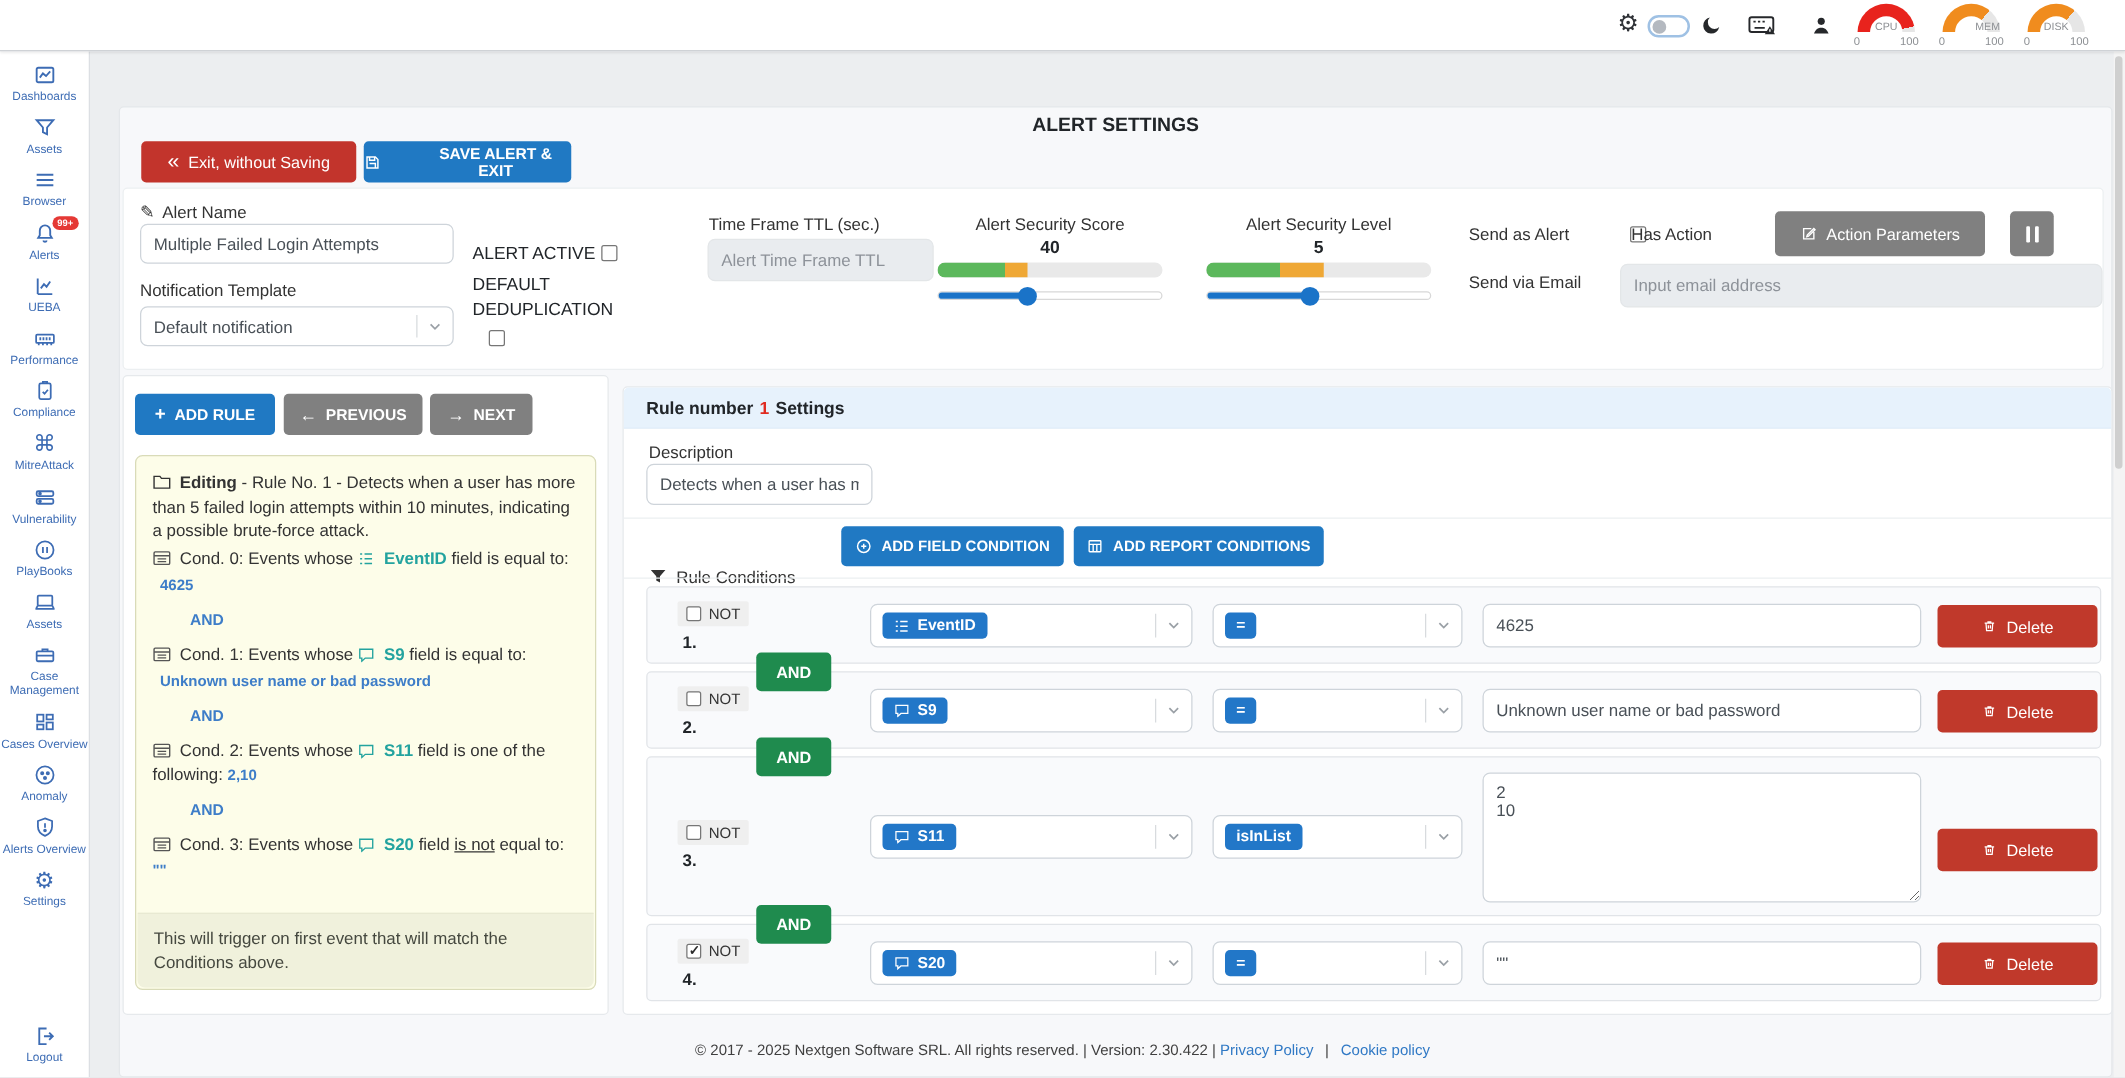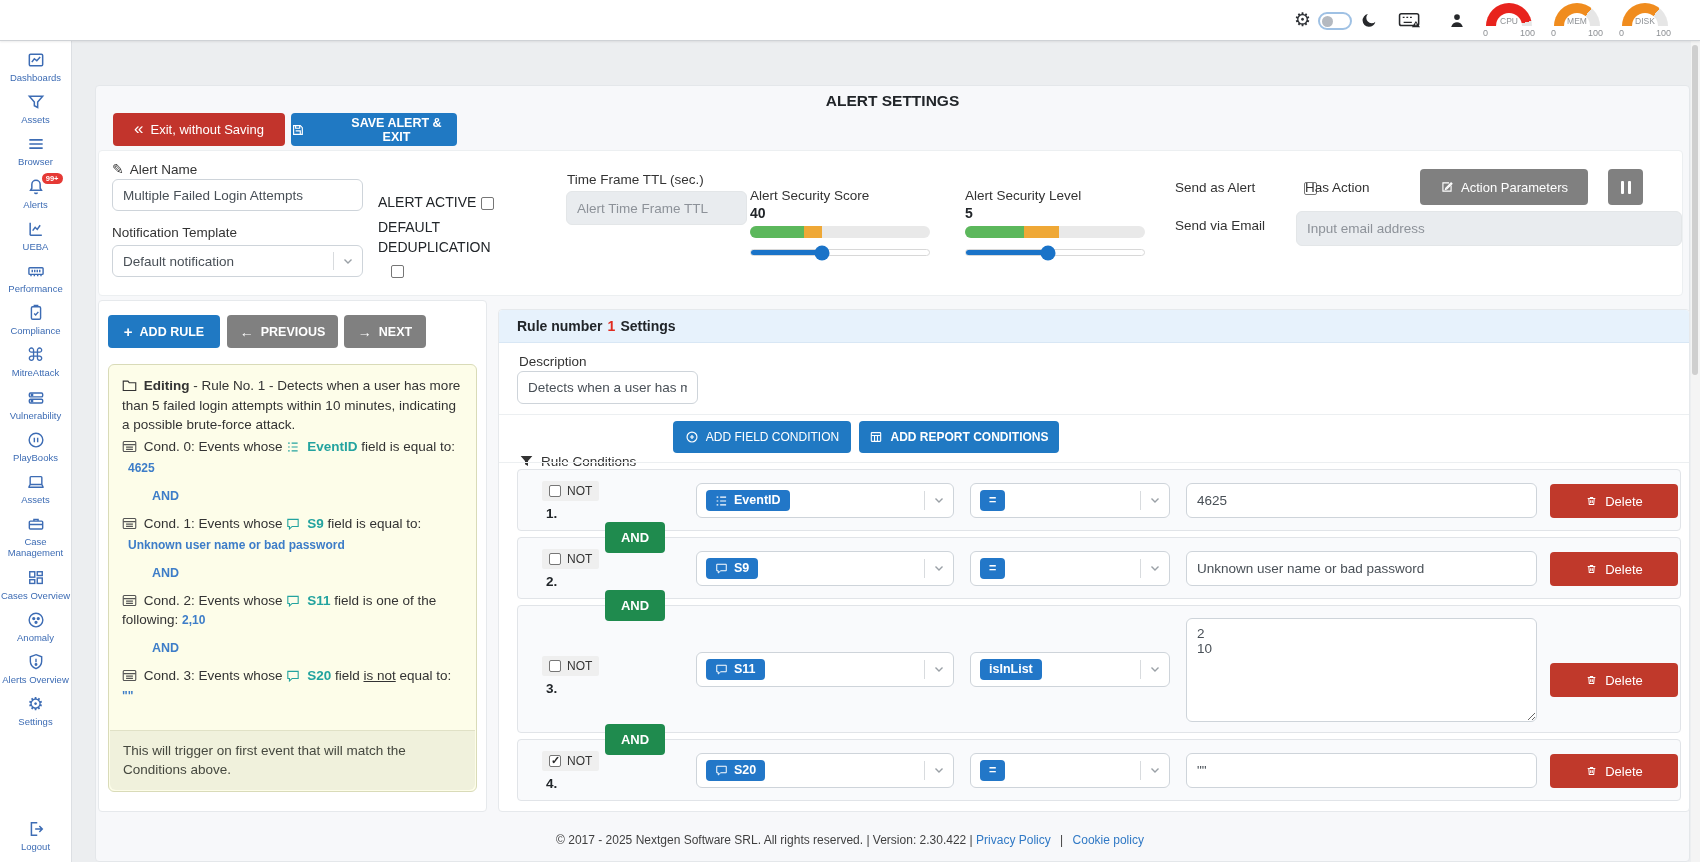--- a/index.html
+++ b/index.html
@@ -16,21 +16,21 @@
   .toggle { left:1318px; top:12px; width:34px; height:18px; border:2px solid #9fc1e4; border-radius:10px; background:#fff; }
   .toggle .knob { position:absolute; left:2px; top:1.5px; width:11px; height:11px; border-radius:50%; background:#b4b9c0; }
   .moon { left:1360px; top:11px; }
   .console { left:1398px; top:11px; }
   .person { left:1448px; top:11px; }
   .gauge { top:3px; width:54px; text-align:center; }
   .g-cpu { left:1482px; } .g-mem { left:1550px; } .g-disk { left:1618px; }
   .arc { position:relative; width:46px; height:23px; margin:0 auto; border-radius:46px 46px 0 0; }
   .arc::after { content:""; position:absolute; left:50%; bottom:0; transform:translateX(-50%); width:26px; height:13px; background:#fff; border-radius:26px 26px 0 0; }
   .a-cpu { background:conic-gradient(from -90deg at 50% 100%, #e8231d 0 46.5%, #e6e6e6 46.5% 50%, transparent 50%); }
-  .a-mem { background:conic-gradient(from -90deg at 50% 100%, #f08c1e 0 36%, #e6e6e6 36% 50%, transparent 50%); }
+  .a-mem { background:conic-gradient(from -90deg at 50% 100%, #f08c1e 0 36%, #e6e6e6 36% 50%, transparent 50%);text-align:right; }
   .a-disk { background:conic-gradient(from -90deg at 50% 100%, #f08c1e 0 36%, #e6e6e6 36% 50%, transparent 50%); }
   .g-name { position:absolute; left:0; right:0; bottom:0; font-size:8.5px; color:#8d9094; z-index:2; }
   .g-nums { display:flex; justify-content:space-between; font-size:9px; color:#8d9094; margin-top:2px; padding:0 1px; }
 
   
   .sidebar { left:0; top:41px; width:72px; height:821px; background:#fff; border-right:1px solid #dcdfe3; display:flex; flex-direction:column; align-items:center; padding-top:9px; z-index:20; }
   .side-item { position:relative; width:70px; display:flex; flex-direction:column; align-items:center; margin-bottom:9px; cursor:pointer; color:#3d6cb4; }
   .side-item svg { display:block; }
   .side-item .lbl { font-size:9.5px; line-height:1.18; text-align:center; margin-top:2px; color:#3d6cb4; }
   .side-item .glyph { font-size:18px; line-height:20px; color:#3d6cb4; }
@@ -67,21 +67,21 @@
   .nt-select { left:112px; top:245px; width:251px; height:32px; border:1px solid #ced4da; border-radius:6px; background:#fff; display:flex; align-items:center; padding-left:10px; font-size:13.5px; color:#495057; cursor:pointer; }
   .sel-right { margin-left:auto; display:flex; align-items:center; height:60%; border-left:1px solid #d8dbde; padding:0 7px; }
   .cb { display:inline-block; width:13px; height:13px; border:1px solid #767676; border-radius:2px; background:#fff; cursor:pointer; position:relative; }
   .cb[data-checked="checked"]::after { content:"✓"; position:absolute; left:1px; top:-2px; font-size:11px; color:#2b2b2b; font-weight:bold; }
   .aa-label { left:378px; top:194px; font-size:14px; color:#212529; }
   .aa-cb { left:481px; top:196px; }
   .dd-label { left:378px; top:218px; width:150px; font-size:14px; color:#212529; line-height:1.4; }
   .dd-cb { left:374px; top:264px; }
   .ttl-label { left:567px; top:172px; }
   .ttl-input { left:566px; top:191px; width:181px; height:34px; }
-  .metric { width:180px; text-align:left;margin-top:16px; }
+  .metric { width:180px; text-align:center; }
   .m-score { left:750px; top:172px; } .m-level { left:965px; top:172px; }
   .m-val { font-weight:bold; font-size:14px; color:#212529; margin-top:2px; }
   .segbar { height:12px; border-radius:6px; background:#e9e9e9; overflow:hidden; display:flex; margin-top:5px; }
   .segbar .sg { height:100%; } .sg-green { background:#5cb85c; } .sg-orange { background:#efa836; }
   .slider { position:relative; height:7px; border:1px solid #d8d8d8; border-radius:4px; background:#fff; margin-top:11px; cursor:pointer; }
   .slider .fill { position:absolute; left:0; top:0; bottom:0; background:#1a73c8; border-radius:4px; }
   .slider .thumb { position:absolute; top:50%; width:15px; height:15px; border-radius:50%; background:#1a73c8; transform:translate(-50%,-50%); }
   .saa-label { left:1175px; top:180px; } .saa-cb { left:1269px; top:181px; }
   .ha-label { left:1305px; top:180px; } .ha-cb { left:1386px; top:181px; }
   .ap-btn { left:1420px; top:169px; width:168px; height:36px; }
@@ -106,21 +106,21 @@
   .ynote { position:absolute; left:1px; right:1px; bottom:1px; background:#f0f1dc; border-top:1px solid #e0e1c6; border-radius:0 0 6px 6px; padding:10px 13px; font-size:13.5px; color:#45483f; }
 
   
   .right-panel { left:498px; top:309px; width:1192px; height:503px; background:#fff; border:1px solid #e6e9ec; border-radius:4px; }
   .rp-band { position:absolute; left:0; top:0; right:0; height:33px; background:#e7f2fc; border-bottom:1px solid #d8e7f5; border-radius:4px 4px 0 0; display:flex; align-items:center; padding-left:18px; gap:5px; font-size:14px; font-weight:bold; color:#212529; }
   .rp-band .rnum { color:#e02b20; }
   .desc-label { left:20px; top:44px; }
   .desc-input { left:18px; top:61px; width:181px; height:33px; white-space:nowrap; overflow:hidden; }
   .rp-div { position:absolute; left:0; right:0; height:1px; background:#eceff1; }
   .rc-row { left:20px; top:120px; display:flex; align-items:center; gap:7px; font-size:13.5px; color:#333;margin-top:24px; }
-  .addfield-btn { left:174px; top:111px; width:178px; height:32px; font-weight:normal; font-size:12px; }
+  .addfield-btn { left:174px; top:111px; width:178px; height:32px; font-weight:bold; font-size:12px; }
   .addreport-btn { left:360px; top:111px; width:200px; height:32px; font-weight:bold; font-size:12px; }
 
   .rule-row { position:absolute; left:18px; width:1164px; background:#f9fafc; border:1px solid #e1e4e8; border-radius:4px; }
   .r1 { top:159px; height:62px; } .r2 { top:227px; height:62px; }
   .r3 { top:295px; height:128px; } .r4 { top:429px; height:62px; }
   .and-badge { position:absolute; left:106px; width:60px; height:31px; z-index:3; font-weight:bold; }
   .and1 { top:212px; } .and2 { top:280px; } .and3 { top:414px; }
   .not-box { position:absolute; left:24px; top:11px; background:#efefef; border-radius:2px; padding:3px 7px; display:flex; align-items:center; gap:6px; font-size:12px; color:#333; }
   .not-box .cb { width:12px; height:12px; }
   .row-num { position:absolute; left:28px; top:36px; font-weight:bold; font-size:13.5px; color:#212529; }

